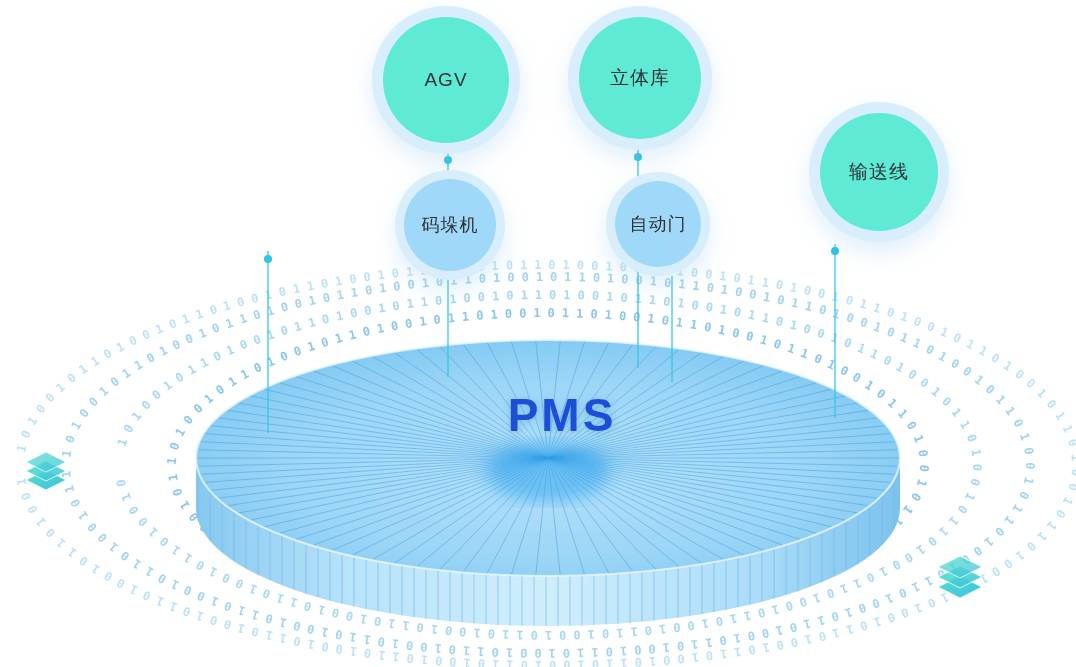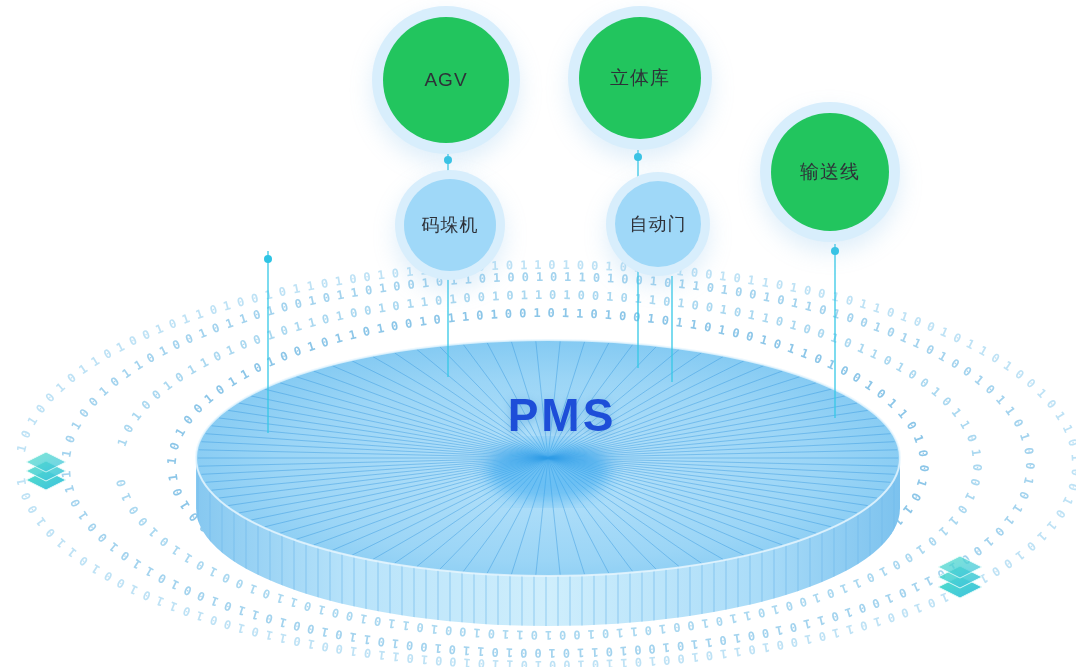--- a/index.html
+++ b/index.html
@@ -7,21 +7,21 @@
     position:relative;width:1076px;height:667px;background:#ffffff;overflow:hidden;
     font-family:"Liberation Sans",sans-serif;
   }
   .artwork{position:absolute;left:0;top:0;}
   
   .ring{font:bold 12px "DejaVu Sans Mono",monospace;letter-spacing:7px;}
   #spokes line{stroke:#2f93dd;stroke-opacity:.42;stroke-width:1;}
   
   .bubble{position:absolute;border-radius:50%;background:#d8eefc;
           box-shadow:0 10px 22px rgba(130,190,235,.25);}
-  .bubble-inner{position:absolute;inset:11px;border-radius:50%;background:#22c55e;
+  .bubble-inner{position:absolute;inset:11px;border-radius:50%;background:#5eead4;
           display:flex;align-items:center;justify-content:center;}
   .bubble.small .bubble-inner{inset:9px;background:#9fd8f8;}
   .bubble-label{color:#2e3138;font-size:19px;font-weight:500;letter-spacing:1px;white-space:nowrap;}
   .bubble.small .bubble-label{font-size:18px;}
   
   .pms{position:absolute;left:462px;top:388px;width:200px;text-align:center;
        font-size:46px;font-weight:bold;color:#1d4ed8;letter-spacing:3px;
        text-shadow:0 2px 8px rgba(40,130,200,.35);}
 </style>
 </head>
@@ -212,21 +212,21 @@
       <span class="bubble-label">码垛机</span>
     </div>
   </div>
 
   <div class="bubble small" style="left:606px;top:172px;width:104px;height:104px">
     <div class="bubble-inner">
       <span class="bubble-label">自动门</span>
     </div>
   </div>
 
-  <div class="bubble large" style="left:760px;top:102px;width:140px;height:140px">
+  <div class="bubble large" style="left:809px;top:102px;width:140px;height:140px">
     <div class="bubble-inner">
       <span class="bubble-label">输送线</span>
     </div>
   </div>
 
   <div class="pms">PMS</div>
 
 </div>
 
 </body></html>

